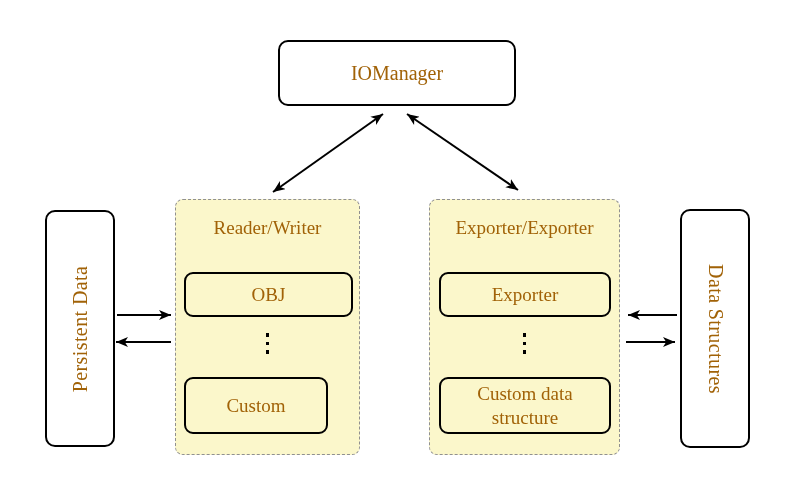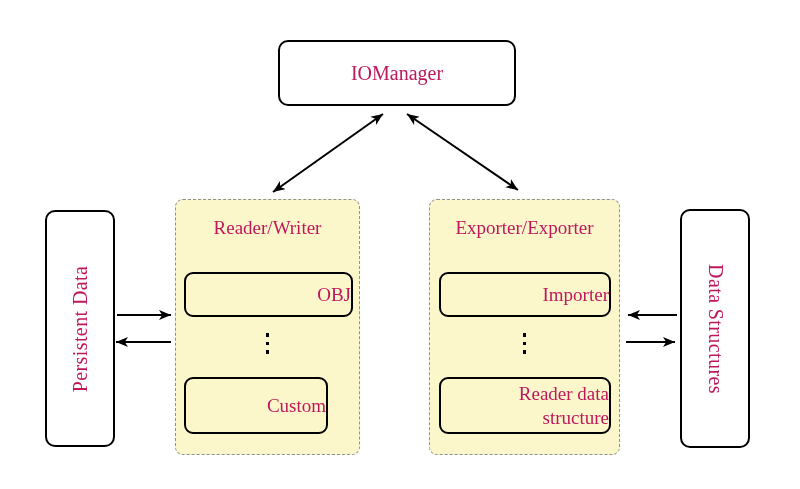--- a/index.html
+++ b/index.html
@@ -2,21 +2,21 @@
 <html><head>
 <meta charset="utf-8">
 <style>
   html, body { margin: 0; padding: 0; background: #ffffff; }
   .canvas {
     position: relative;
     width: 800px;
     height: 489px;
     background: #ffffff;
     font-family: "Liberation Serif", "DejaVu Serif", serif;
-    color: #be185d;
+    color: #a16207;
     overflow: hidden;
   }
   .arrows {
     position: absolute;
     left: 0; top: 0;
     width: 800px; height: 489px;
     pointer-events: none;
   }
   .node {
     position: absolute;
@@ -69,21 +69,21 @@
     white-space: nowrap;
   }
   .inner-node {
     position: absolute;
     box-sizing: border-box;
     background: #FBF7CB;
     border: 2.5px solid #000000;
     border-radius: 9px;
     display: flex;
     flex-direction: column;
-    align-items: flex-end;
+    align-items: center;
     justify-content: center;
     text-align: center;
     font-size: 19px;
     line-height: 1.22;
   }
   .slot-top    { left: 8px;  top: 72px;  width: 169px; height: 45px; }
   .slot-bottom { left: 8px;  top: 177px; width: 144px; height: 57px; }
   .group-right .slot-top    { left: 9px; width: 172px; }
   .group-right .slot-bottom { left: 9px; width: 172px; }
   .vdots {
@@ -146,26 +146,26 @@
         <i></i>
       </div>
     <div class="inner-node slot-bottom">
       <div>Custom</div>
     </div>
   </div>
 
   <div class="group group-right">
     <div class="group-title">Exporter/Exporter</div>
     <div class="inner-node slot-top">
-      <div>Importer</div>
+      <div>Exporter</div>
     </div>
     <div class="vdots">
         <i></i>
         <i></i>
         <i></i>
       </div>
     <div class="inner-node slot-bottom">
-      <div>Reader data</div>
+      <div>Custom data</div>
       <div>structure</div>
     </div>
   </div>
 
 </div>
 
 </body></html>

